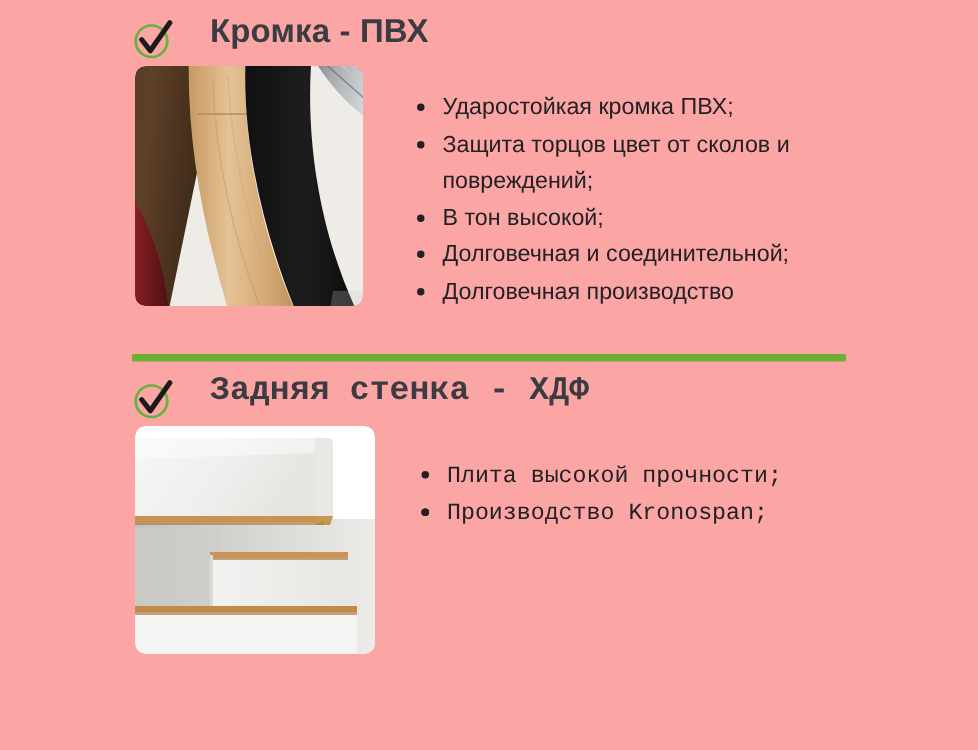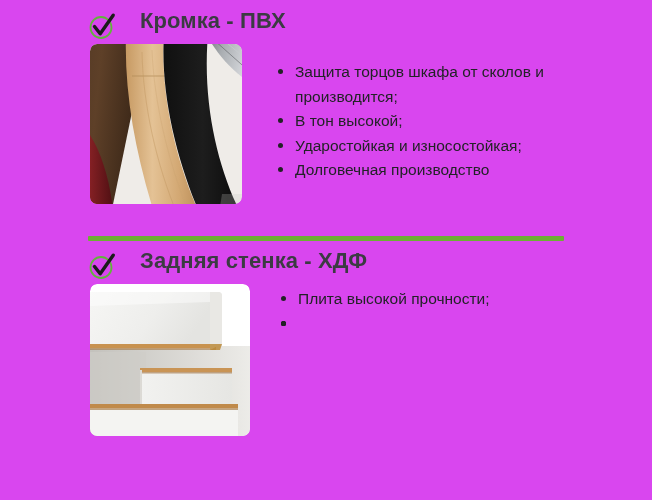--- a/index.html
+++ b/index.html
@@ -11,31 +11,31 @@
     height: 500px;
     background: #ffffff;
     font-family: "Liberation Sans", sans-serif;
     overflow: hidden;
     position: relative;
   }
 
   .page {
     position: absolute;
     inset: 0;
-    background: #d946ef;
+    background: #fca5a5;
   }
 
   
   .section {
     position: absolute;
     left: 0;
     right: 0;
   }
   #section-edge { top: 0px; }
-  #section-back { top: 240px; }
+  #section-back { top: 240px; font-family: Liberation Mono, monospace; }
 
   .section-header {
     position: relative;
     height: 44px;
     margin-left: 88px;
   }
 
   
   .check-icon {
     position: absolute;
@@ -82,21 +82,21 @@
 
   .thumb svg { display: block; width: 100%; height: 100%; }
 
   .bullet-list {
     position: absolute;
     margin: 0;
     padding: 0;
     list-style: none;
   }
   #list-edge { left: 187px; top: 16px; width: 300px; }
-  #list-back { left: 190px; top: 3px; width: 290px; }
+  #list-back { left: 190px; top: 21px; width: 290px; }
 
   .bullet-list li {
     position: relative;
     padding-left: 18px;
     font-size: 15.5px;
     line-height: 24.5px;
     color: #222226;
     margin-bottom: 0px;
   }
   .bullet-list li .dot {
@@ -195,29 +195,33 @@
             <line x1="138" y1="-8" x2="162" y2="12" stroke="#75787c" stroke-width="1" opacity="0.6"></line>
 
             <path d="M132 150 L152 150 L152 175 L128 175 Z" fill="#c9c6c2" opacity="0.25"></path>
           </g>
         </svg>
       </div>
 
       <ul class="bullet-list" id="list-edge">
         <li>
           <span class="dot"></span>
-          <span>Защита торцов шкафа от сколов и производится;</span>
+          <span>Ударостойкая кромка ПВХ;</span>
+        </li>
+        <li>
+          <span class="dot"></span>
+          <span>Защита торцов цвет от сколов и повреждений;</span>
         </li>
         <li>
           <span class="dot"></span>
           <span>В тон высокой;</span>
         </li>
         <li>
           <span class="dot"></span>
-          <span>Ударостойкая и износостойкая;</span>
+          <span>Долговечная и соединительной;</span>
         </li>
         <li>
           <span class="dot"></span>
           <span>Долговечная производство</span>
         </li>
       </ul>
     </div>
   </div>
 
   <div class="divider"></div>
@@ -300,18 +304,19 @@
           <span>Плита высокой прочности;</span>
         </li>
         <li>
           <span class="dot"></span>
         </li>
         <li>
           <span class="dot"></span>
         </li>
         <li>
           <span class="dot"></span>
+          <span>Производство Kronospan;</span>
         </li>
       </ul>
     </div>
   </div>
 
 </div>
 
 </body></html>

